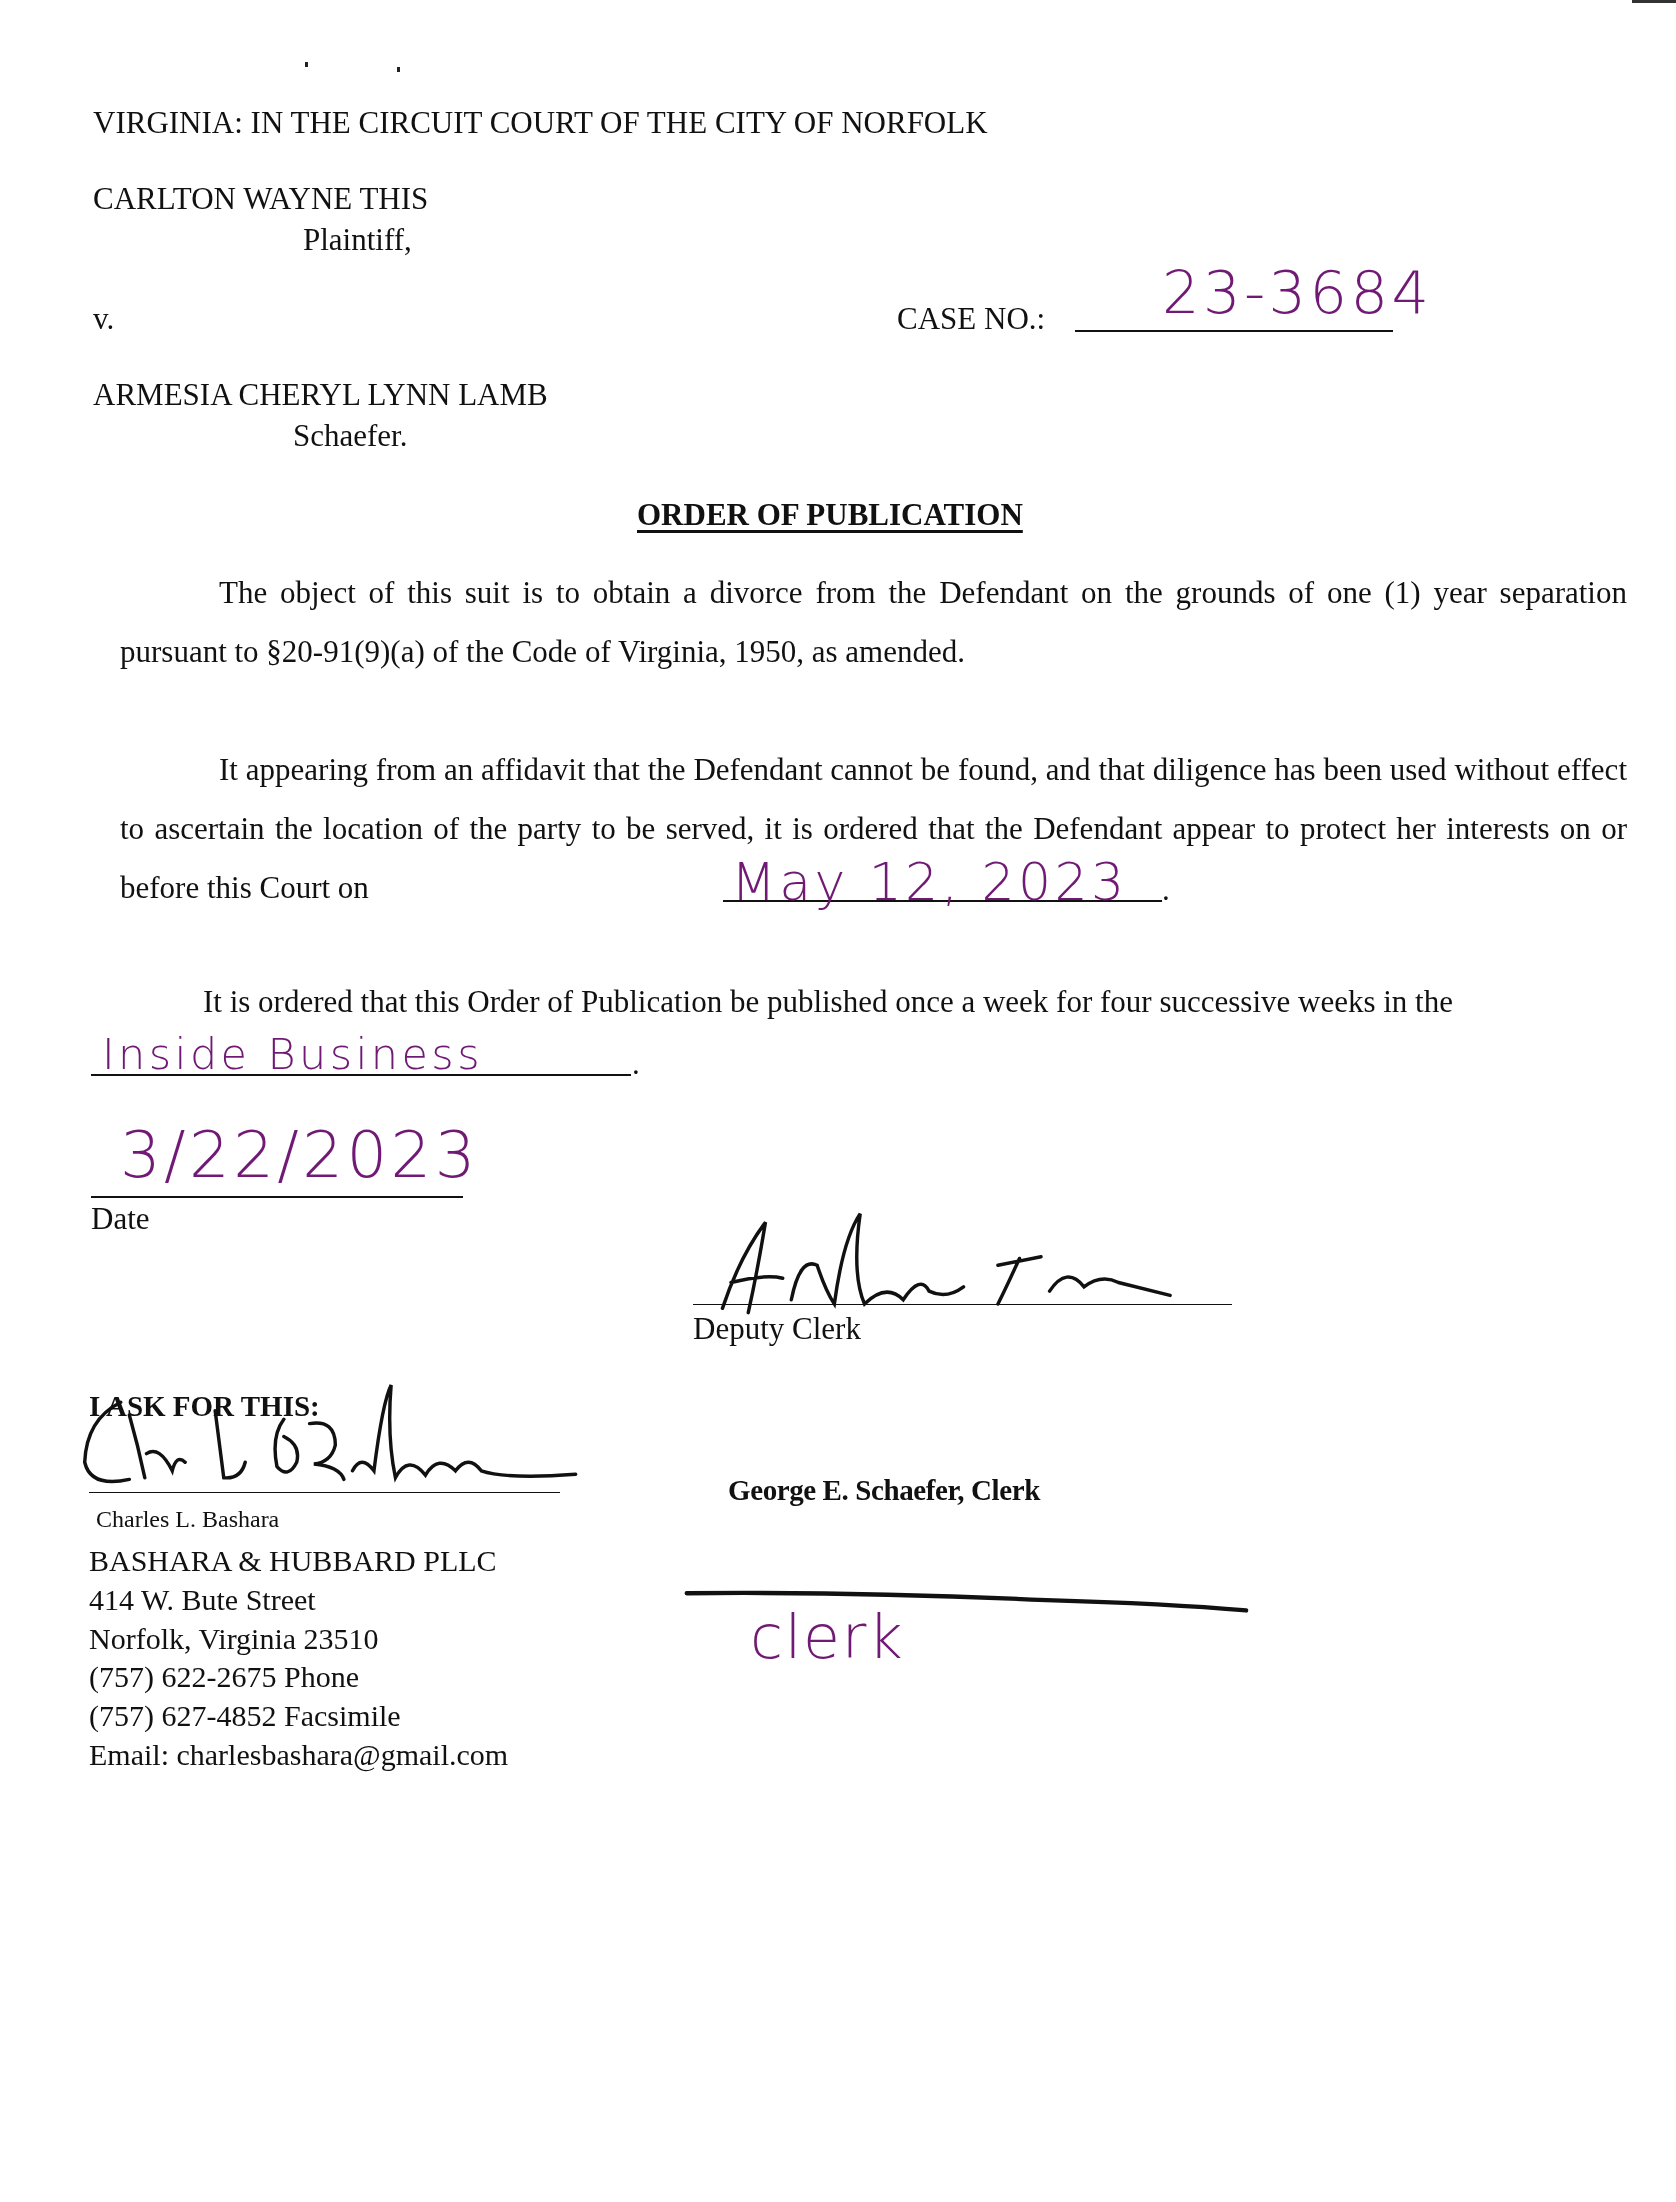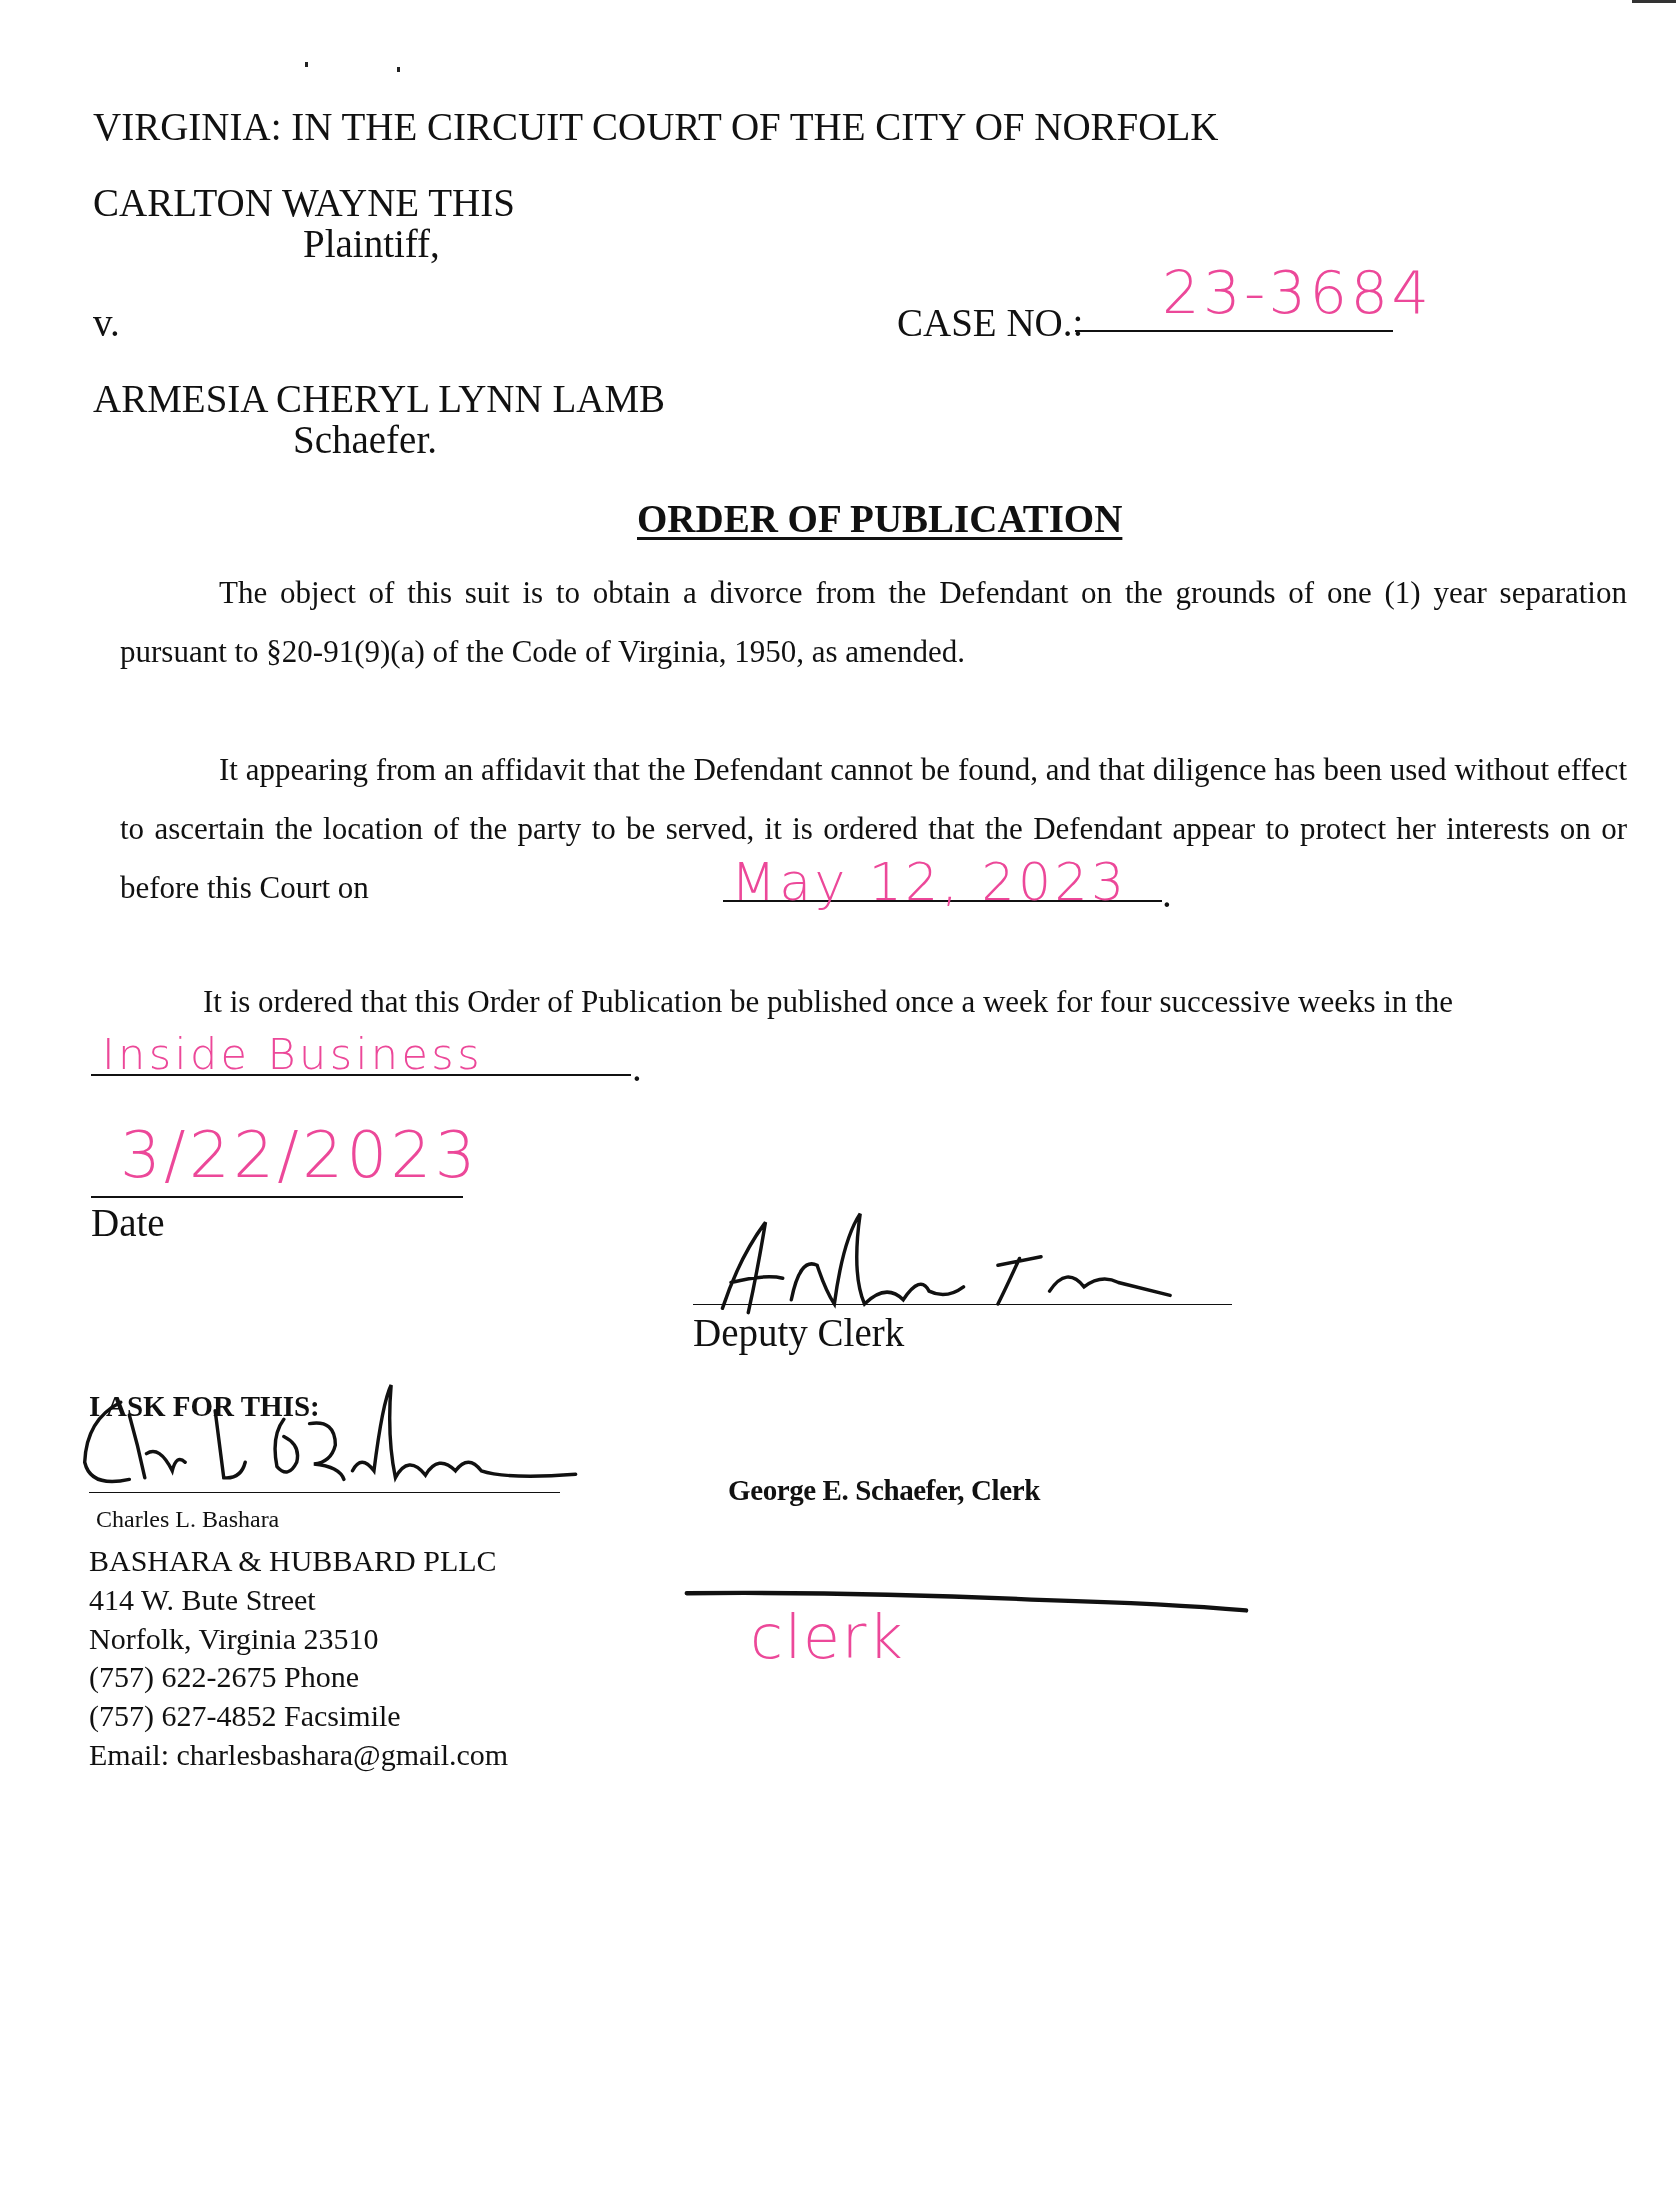--- a/index.html
+++ b/index.html
@@ -1,20 +1,20 @@
 <!DOCTYPE html>
 <html style="font-size:13.8px"><head>
 <meta charset="utf-8">
 <style>
   html, body { margin: 0; padding: 0; background: #ffffff; }
   body { width: 1677px; height: 2203px; position: relative; overflow: hidden;
          font-family: "Liberation Serif", "DejaVu Serif", serif; color: #111; }
   .abs { position: absolute; }
-  .t { font-size: 39px; line-height: 1; white-space: nowrap; }
-  .hand { font-family: "DejaVu Sans", sans-serif; font-weight: 300; color: #ec4899;
+  .t { font-size: 31px; line-height: 1; white-space: nowrap; }
+  .hand { font-family: "DejaVu Sans", sans-serif; font-weight: 300; color: #701a75;
           white-space: nowrap; letter-spacing: 3.4px; }
   .uline { border-bottom: 2.6px solid #111; }
   .para { font-size: 31px; line-height: 59px; text-align: justify; margin-left: 29px; }
   .para .indent { display: inline-block; width: 99px; }
   .bold { font-weight: bold; }
   .corner { position: absolute; top: 0; right: 0; width: 45px; height: 3.4px; background: #333; }
   .dot { position: absolute; width: 3.4px; height: 5.2px; background: #222; }
   svg { position: absolute; overflow: visible; }
 </style>
 </head>

